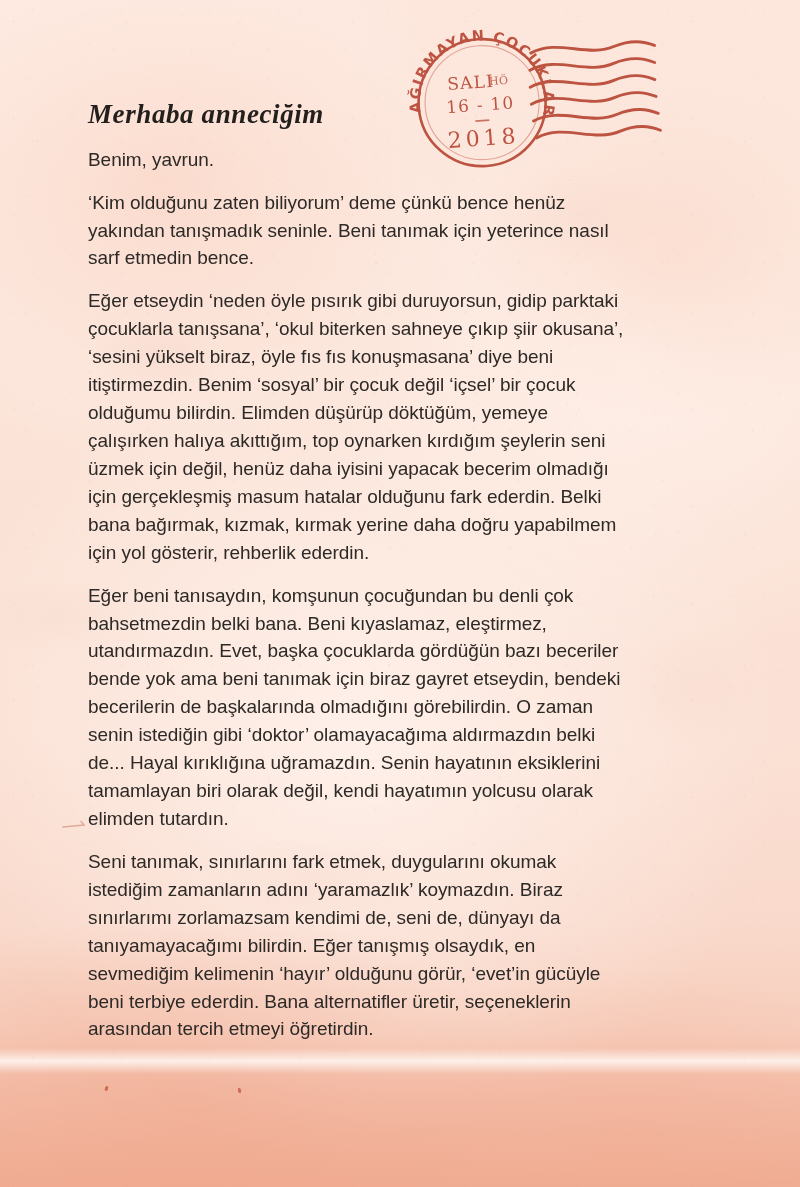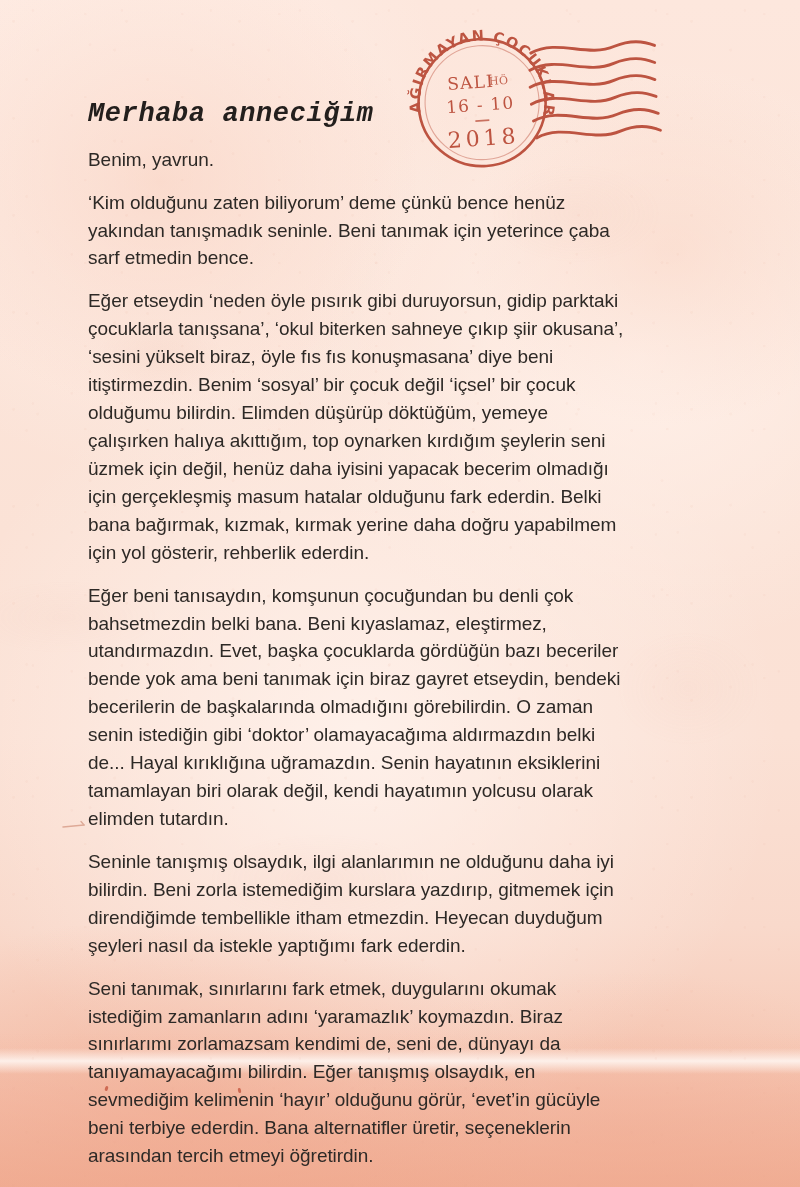--- a/index.html
+++ b/index.html
@@ -99,21 +99,21 @@
   .stamp svg { display: block; width: 100%; height: 100%; }
 
   
   .letter {
     position: absolute;
     left: 88px;
     top: 100px;
     width: 540px;
   }
   .letter-title {
-    font-family: Liberation Mono, monospace;
+    font-family: Liberation Serif, serif;
     font-weight: bold;
     font-style: italic;
     font-size: 27px;
     letter-spacing: 0.6px;
     color: #231f1d;
     margin: 0 0 16px 0;
     line-height: 1.1;
   }
   .para {
     font-family: "Liberation Sans", sans-serif;
@@ -190,24 +190,23 @@
         <path d="M 128,99 C 156,86 184,108 212,98 C 230,92 242,95 253,100"></path>
         <path d="M 130,116 C 158,103 186,125 214,115 C 232,109 244,112 254,117"></path>
       </g>
     </svg>
   </div>
 
   <div class="letter">
     <h1 class="letter-title">Merhaba anneciğim</h1>
 
     <p class="para">Benim, yavrun.</p>
-    <p class="para">‘Kim olduğunu zaten biliyorum’ deme çünkü bence henüz yakından tanışmadık seninle. Beni tanımak için yeterince çaba sarf etmedin bence.</p>
+    <p class="para">‘Kim olduğunu zaten biliyorum’ deme çünkü bence henüz yakından tanışmadık seninle. Beni tanımak için yeterince nasıl sarf etmedin bence.</p>
     <p class="para">Eğer etseydin ‘neden öyle pısırık gibi duruyorsun, gidip parktaki çocuklarla tanışsana’, ‘okul biterken sahneye çıkıp şiir okusana’, ‘sesini yükselt biraz, öyle fıs fıs konuşmasana’ diye beni itiştirmezdin. Benim ‘sosyal’ bir çocuk değil ‘içsel’ bir çocuk olduğumu bilirdin. Elimden düşürüp döktüğüm, yemeye çalışırken halıya akıttığım, top oynarken kırdığım şeylerin seni üzmek için değil, henüz daha iyisini yapacak becerim olmadığı için gerçekleşmiş masum hatalar olduğunu fark ederdin. Belki bana bağırmak, kızmak, kırmak yerine daha doğru yapabilmem için yol gösterir, rehberlik ederdin.</p>
     <p class="para">Eğer beni tanısaydın, komşunun çocuğundan bu denli çok bahsetmezdin belki bana. Beni kıyaslamaz, eleştirmez, utandırmazdın. Evet, başka çocuklarda gördüğün bazı beceriler bende yok ama beni tanımak için biraz gayret etseydin, bendeki becerilerin de başkalarında olmadığını görebilirdin. O zaman senin istediğin gibi ‘doktor’ olamayacağıma aldırmazdın belki de... Hayal kırıklığına uğramazdın. Senin hayatının eksiklerini tamamlayan biri olarak değil, kendi hayatımın yolcusu olarak elimden tutardın.</p>
-    <p class="para">Seninle tanışmış olsaydık, ilgi alanlarımın ne olduğunu daha iyi bilirdin. Beni zorla istemediğim kurslara yazdırıp, gitmemek için direndiğimde tembellikle itham etmezdin. Heyecan duyduğum şeyleri nasıl da istekle yaptığımı fark ederdin.</p>
     <p class="para">Seni tanımak, sınırlarını fark etmek, duygularını okumak istediğim zamanların adını ‘yaramazlık’ koymazdın. Biraz sınırlarımı zorlamazsam kendimi de, seni de, dünyayı da tanıyamayacağımı bilirdin. Eğer tanışmış olsaydık, en sevmediğim kelimenin ‘hayır’ olduğunu görür, ‘evet’in gücüyle beni terbiye ederdin. Bana alternatifler üretir, seçeneklerin arasından tercih etmeyi öğretirdin.</p>
   </div>
 
   <div class="margin-mark">
     <svg viewBox="0 0 26 12" xmlns="http://www.w3.org/2000/svg" aria-hidden="true">
       <path d="M 1,7 L 22,5" fill="none" stroke="currentColor" stroke-width="1.5" stroke-linecap="round"></path>
       <path d="M 22,5 L 19,1.5" fill="none" stroke="currentColor" stroke-width="1.4" stroke-linecap="round"></path>
     </svg>
   </div>
 

